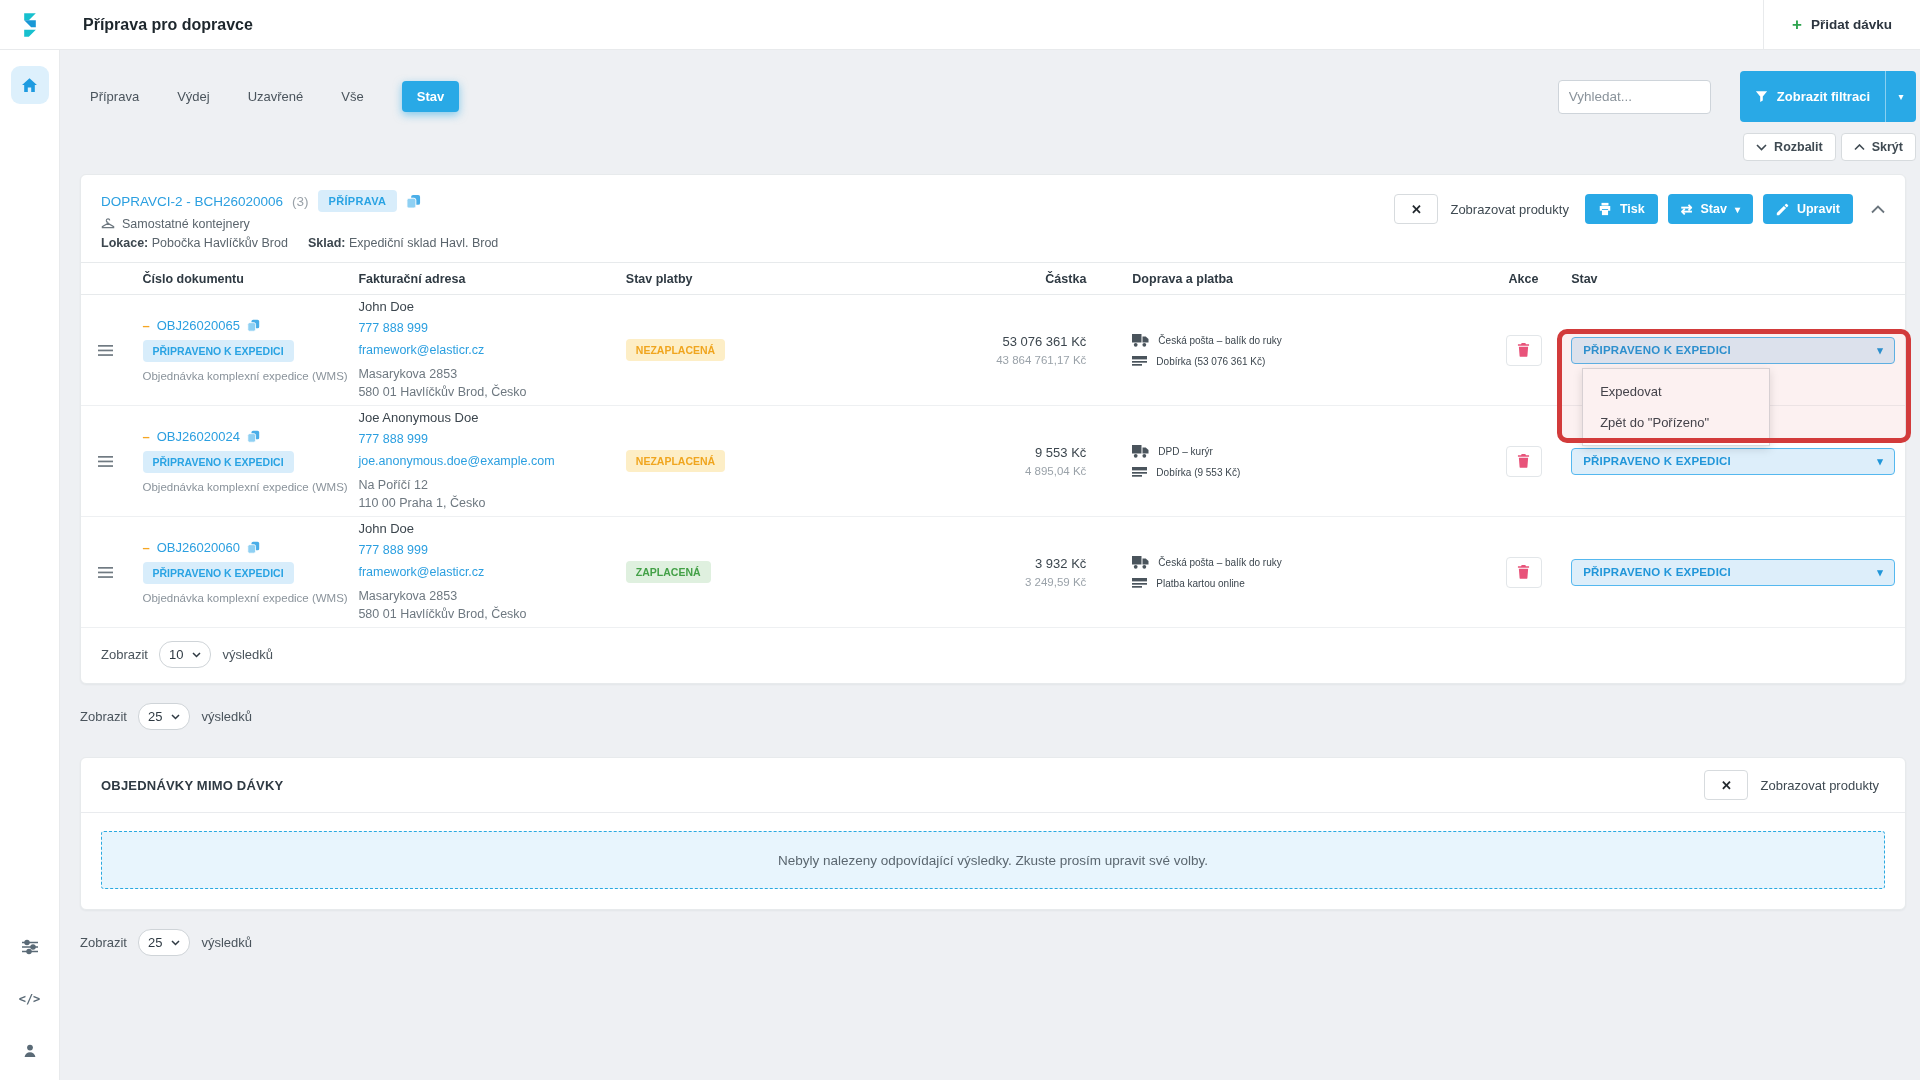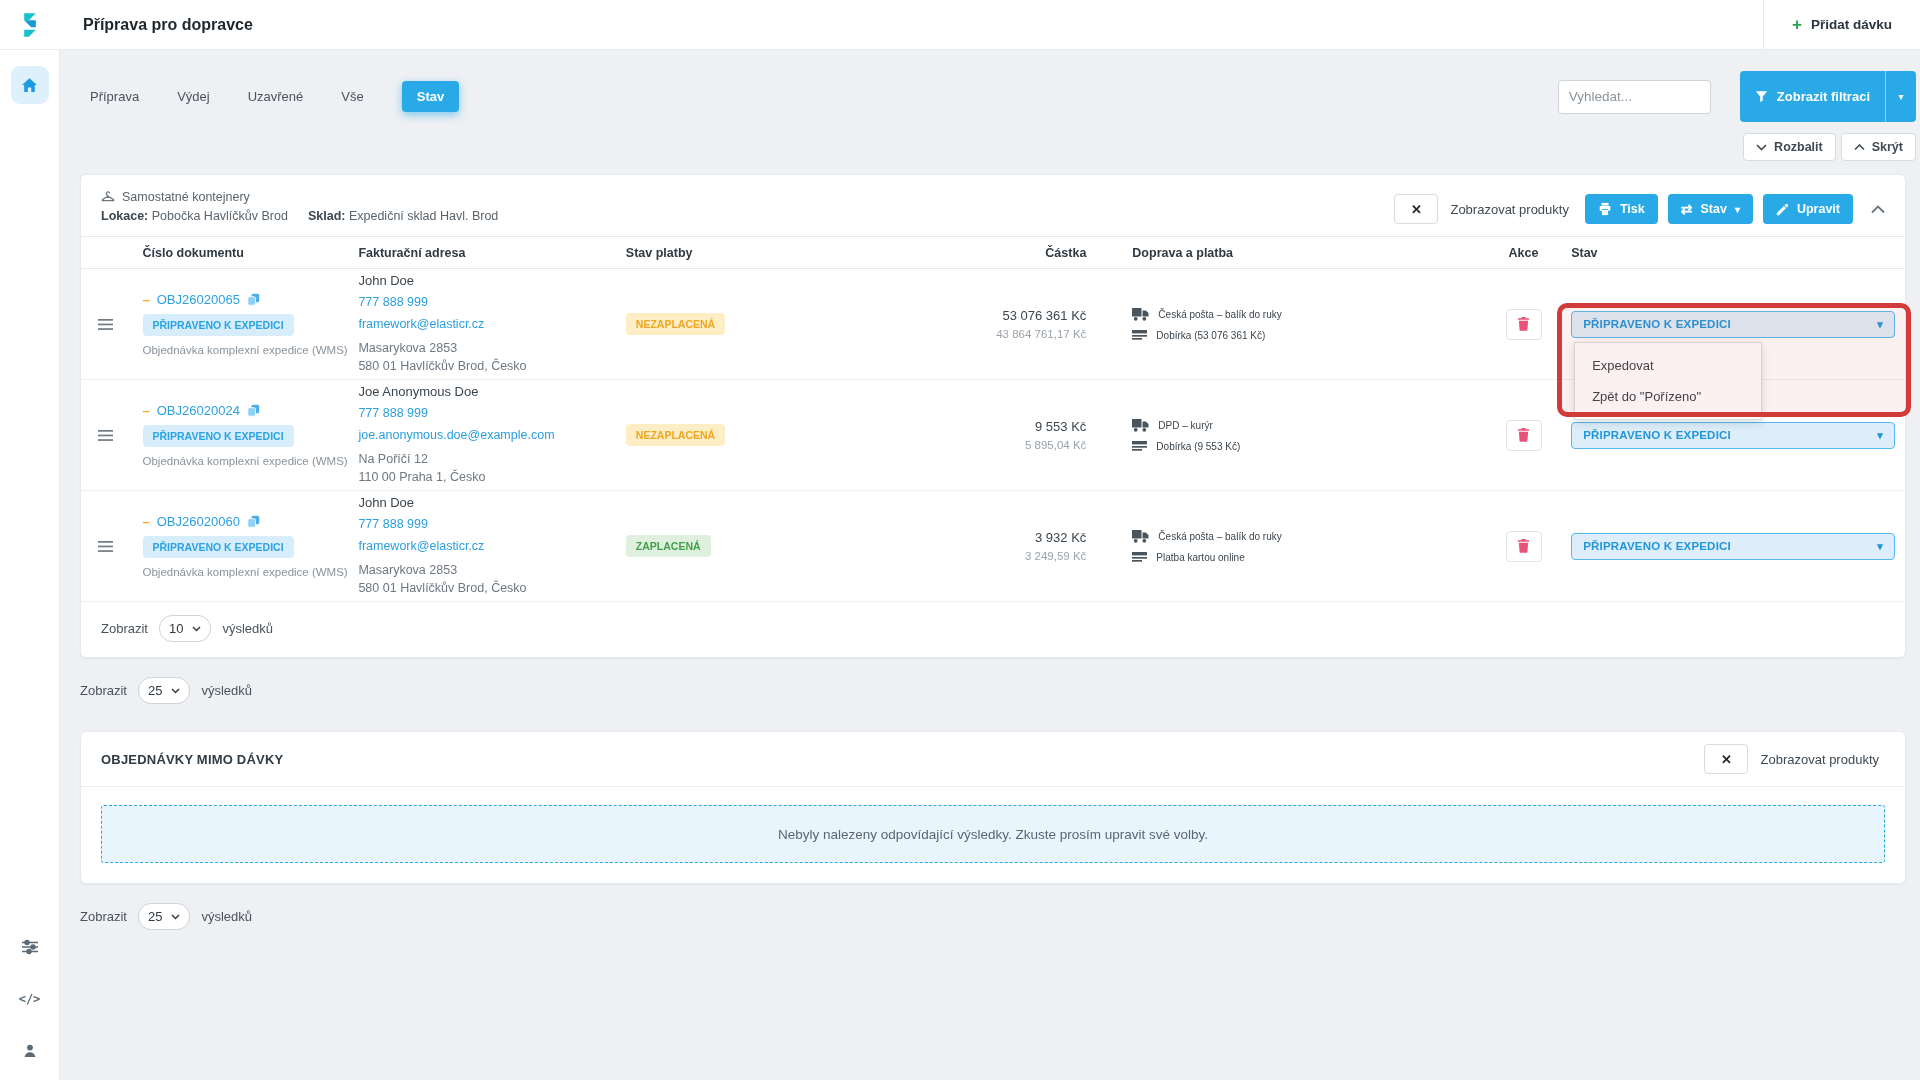--- a/index.html
+++ b/index.html
@@ -104,21 +104,21 @@
   .amt-2 { font-size:11.5px; color:#9aa2a9; }
   .ship-line { display:flex; align-items:center; gap:9px; font-size:10px; color:#3c464e; }
   .ship-line + .ship-line { margin-top:9px; }
   .trash-btn { width:36px; height:31px; background:#fff; border:1px solid #e2e6e9; border-radius:4px;
                display:inline-flex; align-items:center; justify-content:center; cursor:pointer; }
   .stav-wrap { position:relative; width:100%; }
   .stav-select { display:flex; align-items:center; justify-content:space-between; background:#ddeefa;
                  border:1px solid #55b8ef; border-radius:4px; height:27px; padding:0 11px;
                  color:#2196d9; font-weight:bold; font-size:11.5px; letter-spacing:.2px; cursor:pointer; }
   .stav-caret { font-size:11px; }
-  .stav-menu { position:absolute; top:31px; left:3px; width:188px; background:#fff;
+  .stav-menu { position:absolute; top:31px; left:11px; width:188px; background:#fff;
                border:1px solid #d8dcdf; box-shadow:0 3px 9px rgba(0,0,0,.13); z-index:20; padding:7px 0; }
   .stav-menu-item { padding:8px 17px; font-size:13px; color:#3a444c; cursor:pointer; }
   .annotation { position:absolute; left:-14px; top:-8px; width:354px; height:114px;
                 border:5px solid #d23b3b; border-radius:10px; background:rgba(210,59,59,.07);
                 z-index:30; pointer-events:none; }
   
   .pag-row { display:flex; align-items:center; gap:11px; padding:13px 20px 15px; font-size:13px; color:#4a545c; }
   .select-box { display:inline-flex; align-items:center; gap:9px; border:1px solid #cfd4d8;
                 border-radius:13px; padding:5px 9px; background:#fff; font-size:13px; color:#2f3a43; cursor:pointer; }
   .outer-pag { display:flex; align-items:center; gap:11px; margin:19px 0 0 20px; font-size:13px; color:#4a545c; }
@@ -229,20 +229,31 @@
             <polyline points="1,5.5 5.5,1 10,5.5" fill="none" stroke="#3f4a52" stroke-width="1.6"></polyline>
           </svg>
       </span>
       <span>Skrýt</span>
     </button>
   </div>
 
   <div class="card">
     <div class="card-head">
       <div class="bh-left">
+        <div class="bh-line1">
+          <span class="batch-link">DOPRAVCI-2 - BCH26020006</span>
+            <span class="batch-count">(3)</span>
+          <span class="badge-blue">PŘÍPRAVA</span>
+          <span>
+            <svg width="15" height="15" viewBox="0 0 16 16">
+              <rect x="5.5" y="1" width="9.5" height="10.5" rx="2" fill="#4aaee8"></rect>
+              <rect x="1" y="4.5" width="9.5" height="10.5" rx="2" fill="#8fd0f3" stroke="#fff" stroke-width="1"></rect>
+            </svg>
+          </span>
+        </div>
         <div class="bh-line2">
           <span>
             <svg width="14" height="13" viewBox="0 0 16 14" fill="none" stroke="#6e7880" stroke-width="1.3">
               <path d="M8 4.5a2 2 0 1 1 2-2.2M8 4.5v1.2L14.5 9.5v1H1.5v-1L8 5.7"></path>
             </svg>
           </span>
           <span>Samostatné kontejnery</span>
         </div>
         <div class="bh-line3">
           <span><b>Lokace:</b>
@@ -409,21 +420,21 @@
         <div class="addr-phone">777 888 999</div>
         <div class="addr-email">joe.anonymous.doe@example.com</div>
         <div class="addr-street">Na Poříčí 12</div>
         <div class="addr-city">110 00 Praha 1, Česko</div>
       </div>
       <div class="col-pay">
         <span class="badge-pay unpaid">NEZAPLACENÁ</span>
       </div>
       <div class="col-amount">
         <div class="amt-1">9 553 Kč</div>
-        <div class="amt-2">5 895,04 Kč</div>
+        <div class="amt-2">4 895,04 Kč</div>
       </div>
       <div class="col-ship">
         <div class="ship-line">
           <span>
             <svg width="17" height="13" viewBox="0 0 17 13" fill="#4a545c">
                 <path d="M0 0h9.5v8.5H0z"></path>
                 <path d="M10.5 2.5h3.2L16.5 5v3.5h-6z"></path>
                 <circle cx="3.7" cy="10.8" r="1.9"></circle>
                 <circle cx="12.3" cy="10.8" r="1.9"></circle>
               </svg>

